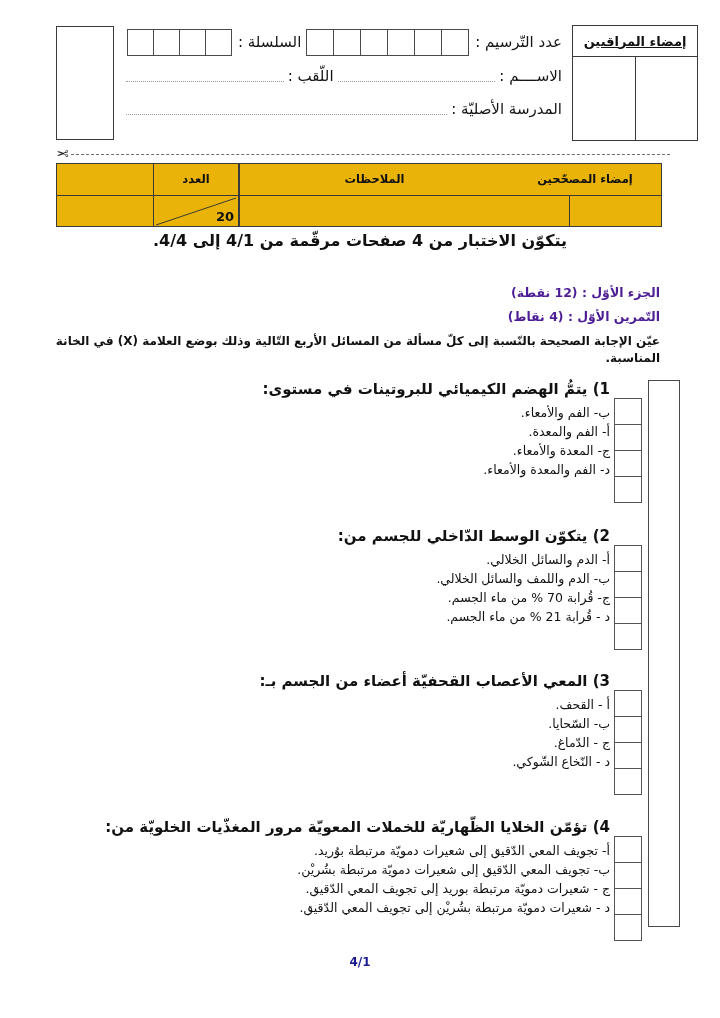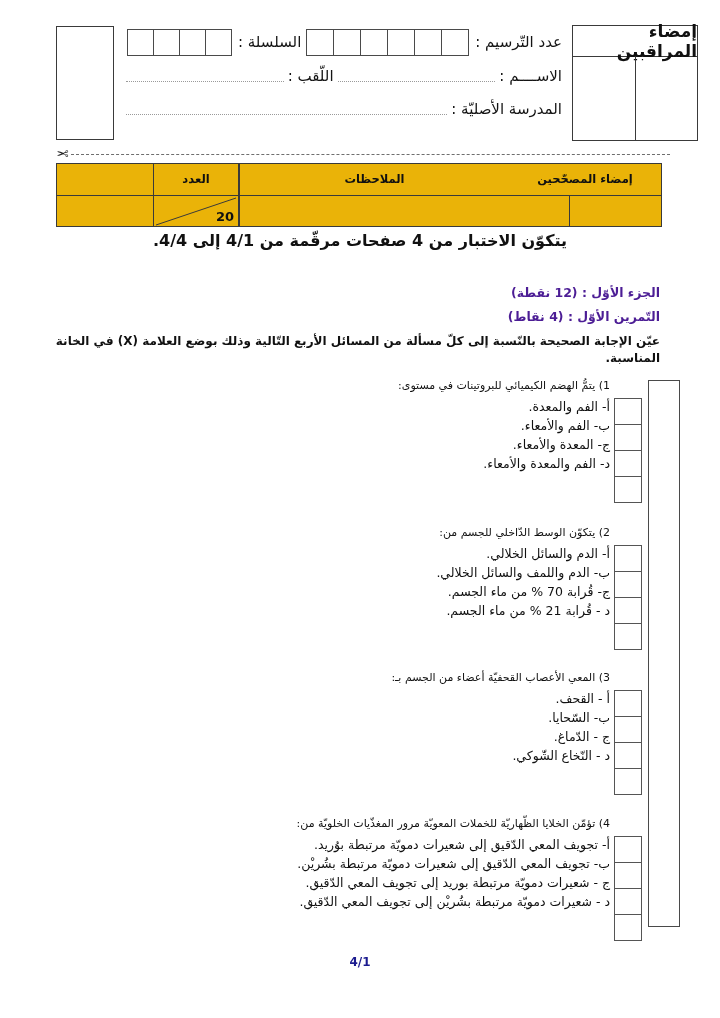--- a/index.html
+++ b/index.html
@@ -105,22 +105,23 @@
     flex-direction: column;
     background: #fff;
     margin-top: 1px;
   }
   .sup-head {
     height: 30px;
     border-bottom: 1.2px solid #3a3a3a;
     display: flex;
     align-items: center;
     justify-content: center;
-    font-size: 17px;
+    font-size: 13px;
     font-weight: 600;
+    text-decoration: underline;
   }
   .sup-body {
     flex: 1 1 auto;
     display: flex;
     flex-direction: row;
   }
   .sup-cell {
     flex: 1 1 50%;
   }
   .sup-cell.left-cell { border-left: 1.2px solid #3a3a3a; }
@@ -247,22 +248,22 @@
     flex-direction: row;
     align-items: flex-start;
     margin-bottom: 14px;
   }
   .q-body {
     flex: 1 1 auto;
     text-align: right;
     padding-right: 4px;
   }
   .q-stem {
-    font-size: 11px;
-    font-weight: 400;
+    font-size: 15px;
+    font-weight: 700;
     line-height: 1.5;
     margin-bottom: 2px;
     white-space: nowrap;
   }
   .q-opt {
     font-size: 12.5px;
     font-weight: 400;
     line-height: 1.52;
     white-space: nowrap;
   }
@@ -408,22 +409,22 @@
         <div class="ans-cell"></div>
         <div class="ans-cell"></div>
         <div class="ans-cell"></div>
         <div class="ans-cell"></div>
       </div>
       <div class="q-body">
         <div class="q-stem">
           <span>1)</span>
           <span>يتمُّ الهضم الكيميائي للبروتينات في مستوى:</span>
         </div>
+        <div class="q-opt">ب- الفم والأمعاء.</div>
         <div class="q-opt">أ- الفم والمعدة.</div>
-        <div class="q-opt">ب- الفم والأمعاء.</div>
         <div class="q-opt">ج- المعدة والأمعاء.</div>
         <div class="q-opt">د- الفم والمعدة والأمعاء.</div>
       </div>
     </div>
 
     <div class="question" id="q2">
       <div class="q-boxes offset1">
         <div class="ans-cell"></div>
         <div class="ans-cell"></div>
         <div class="ans-cell"></div>

